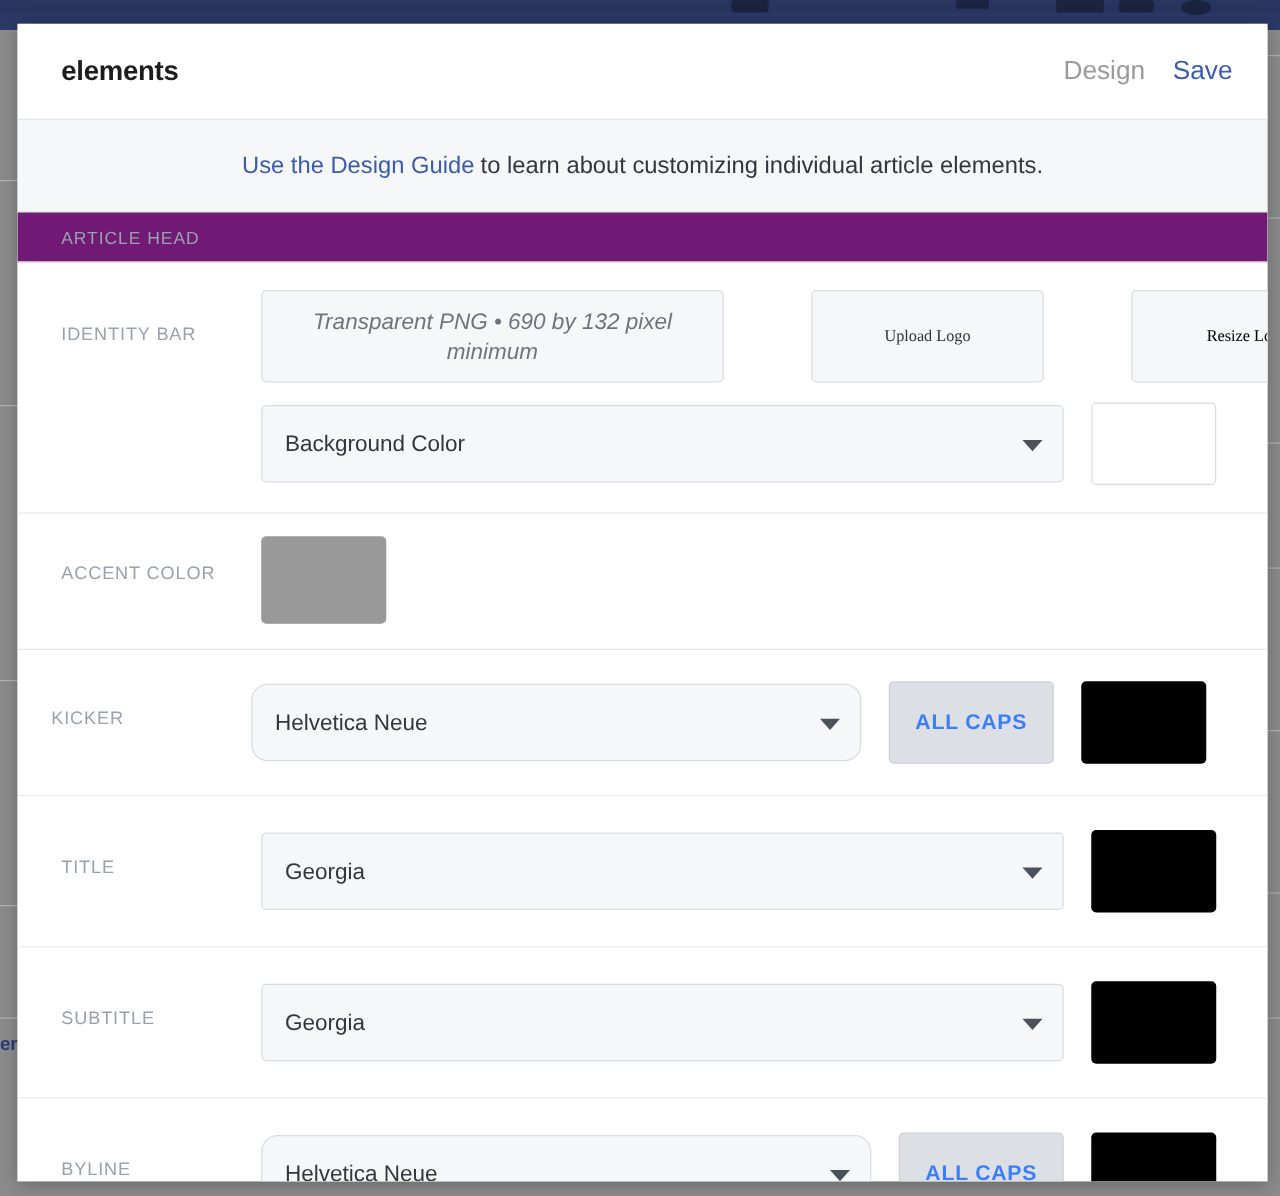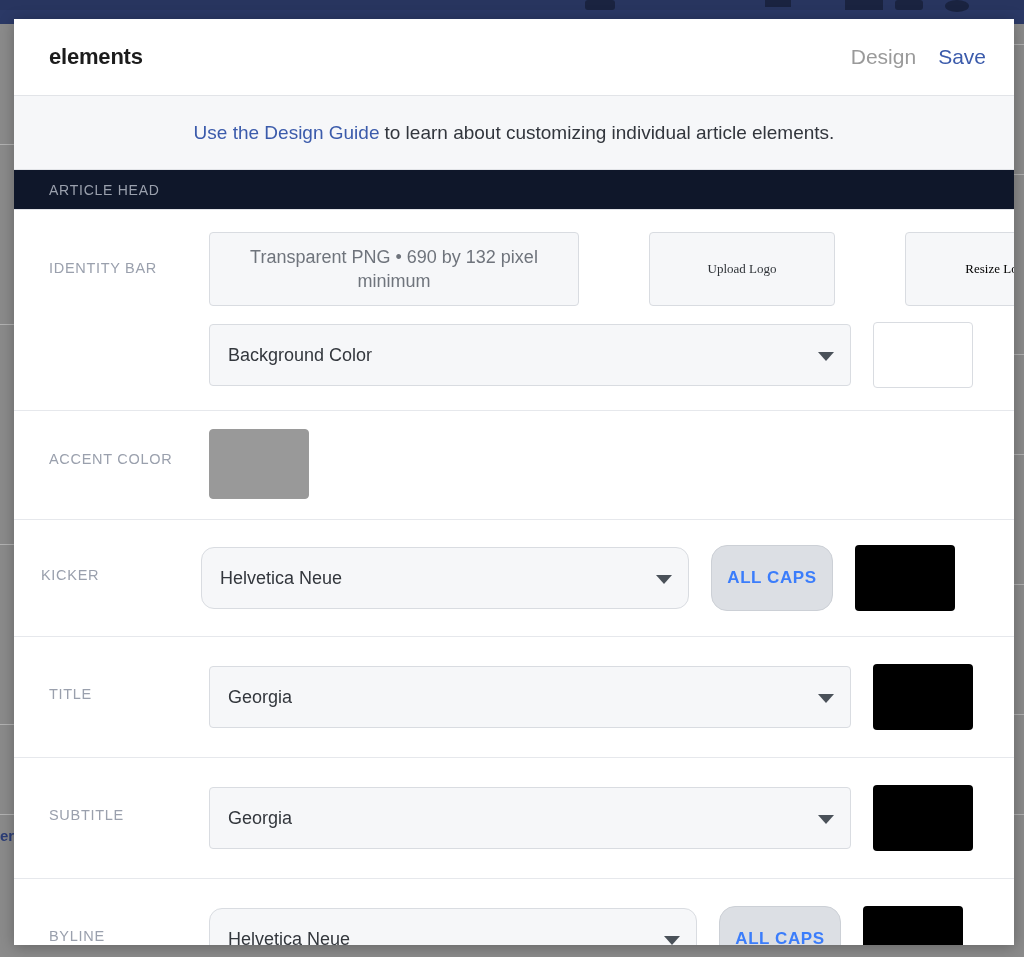--- a/index.html
+++ b/index.html
@@ -107,21 +107,21 @@
     display: flex; align-items: center; justify-content: center;
     font-size: 19px; color: #32363d;
   }
   #design-guide-link {
     color: #3b5bab; cursor: pointer; margin-right: 5px;
   }
 
   
   .section-header {
     height: 40px;
-    background: #0f172a;
+    background: #701a75;
     border-bottom: 1px solid #e2e4e8;
     display: flex; align-items: center;
     padding-left: 35px;
     font-size: 14px;
     letter-spacing: .75px;
     color: #9aa0ad;
   }
 
   
   .form-row {
@@ -150,21 +150,21 @@
     border: 1px solid #d9dce1;
     border-radius: 4px;
     font-size: 18px;
     color: #6f747c;
     display: flex; align-items: center; justify-content: center;
     text-align: center;
     padding: 10px 14px;
     line-height: 1.35;
   }
   #logo-drop-zone {
-    width: 370px; height: 74px;
+    width: 370px; height: 74px; font-style: italic;
   }
   .btn {
     background: #f6f7f9;
     border: 1px solid #d9dce1;
     border-radius: 4px;
     font-size: 13px;
     color: #2f3338;
     height: 74px;
     width: 186px;
     display: flex; align-items: center; justify-content: center;
@@ -200,24 +200,24 @@
   .swatch {
     border-radius: 4px;
     width: 100px; height: 66px;
     flex: 0 0 100px;
     cursor: pointer;
   }
   .swatch.bordered { border: 1px solid #d9dce1; }
   .swatch.accent { width: 100px; height: 70px; border: 1px solid #9a9a9a; }
 
   .caps-toggle {
-    width: 122px; height: 66px;
+    width: 132px; height: 66px;
     background: #dcdfe4;
     border: 1px solid #ccd0d6;
-    border-radius: 16px;
+    border-radius: 4px;
     display: flex; align-items: center; justify-content: center;
     font-size: 17px; font-weight: bold;
     letter-spacing: .6px;
     color: #3b7dfb;
     cursor: pointer;
     font-family: "Liberation Sans", sans-serif;
   }
 </style>
 </head>
 <body>

